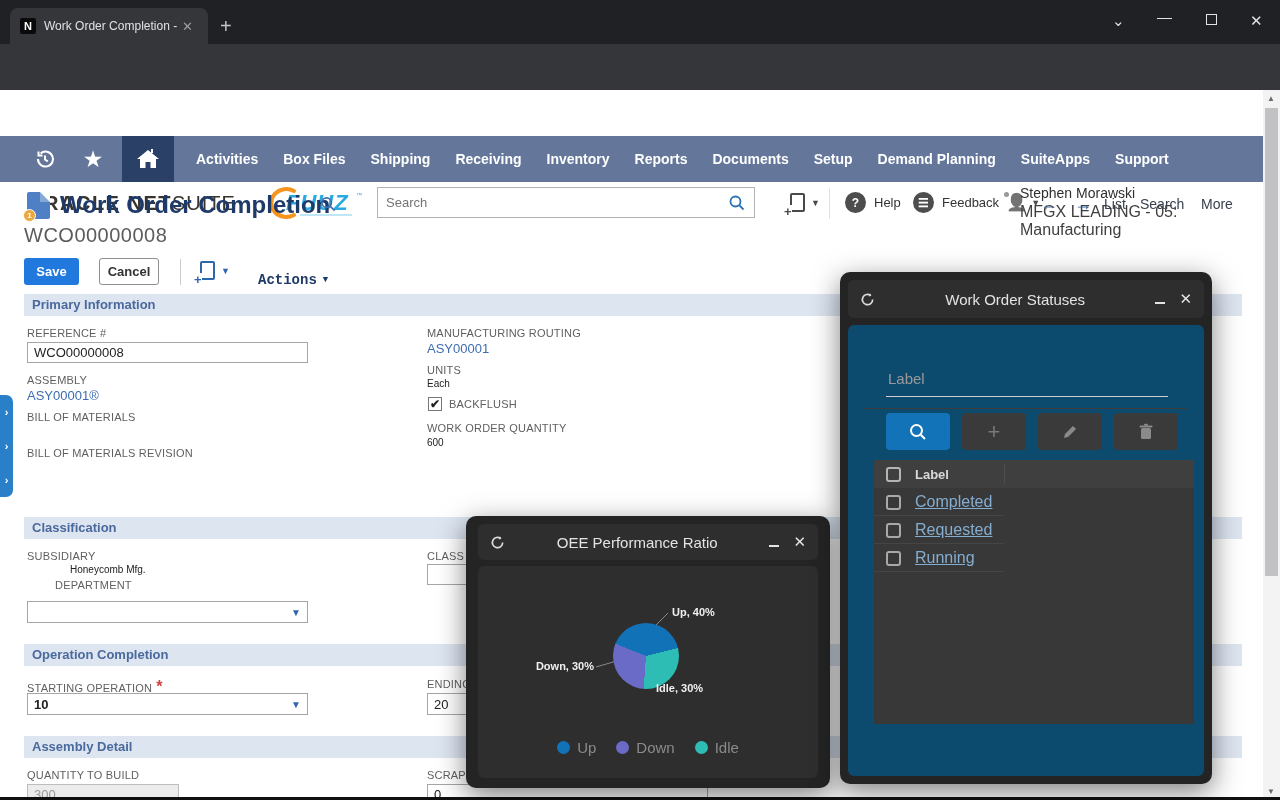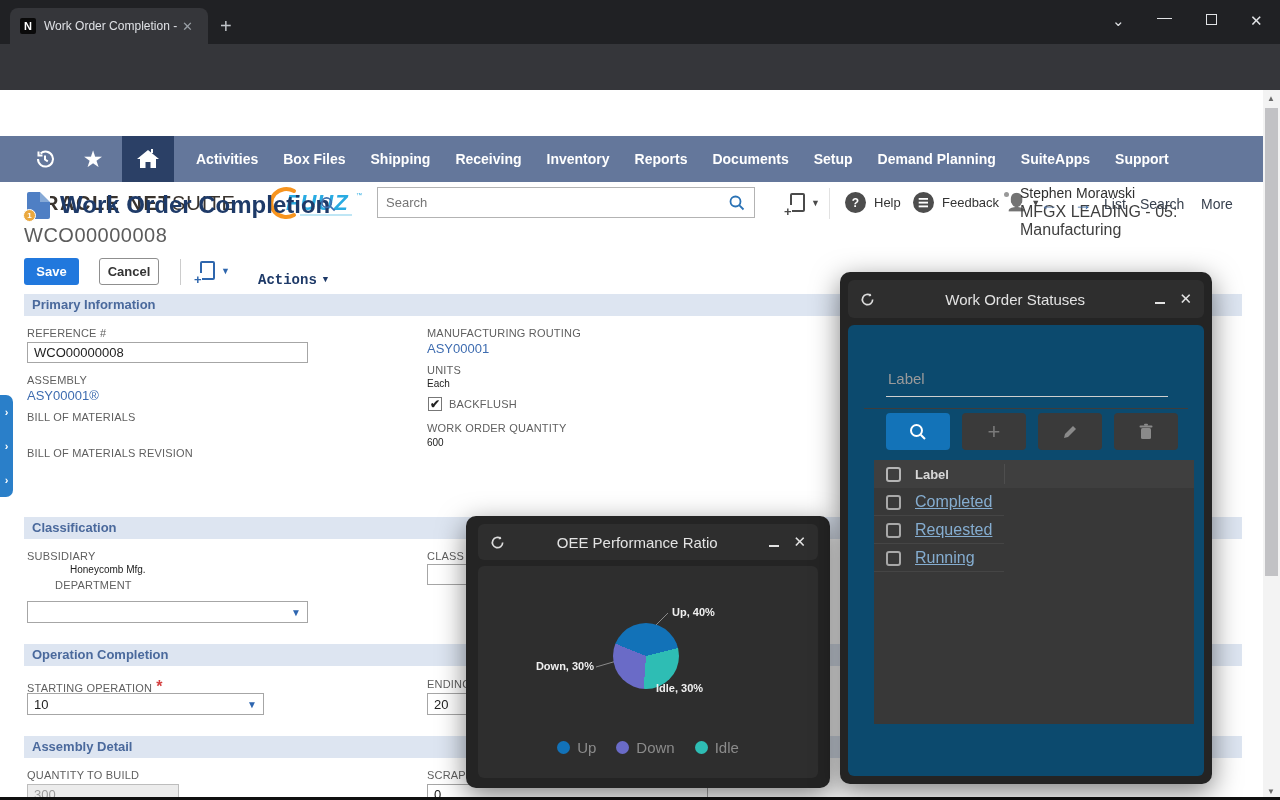--- a/index.html
+++ b/index.html
@@ -307,21 +307,21 @@
     <span></span>
       <span class="selcaret">▼</span>
   </div>
   <div class="abs flabel" style="left:427px;top:550px;">CLASS</div>
   <input class="abs finput" style="left: 427px; top: 564px; width: 281px;">
 
   <div class="abs secbar" style="top:644px;">Operation Completion</div>
   <div class="abs" style="left:27px;top:678px;">
     <span class="flabel">STARTING OPERATION</span><span class="req">*</span>
   </div>
-  <div class="abs fselect" style="left:27px;top:693px;width:237px;">
+  <div class="abs fselect" style="left:27px;top:693px;width:281px;font-weight:bold;">
     <span>10</span>
       <span class="selcaret">▼</span>
   </div>
   <div class="abs flabel" style="left:427px;top:678px;white-space:nowrap;">ENDING OPERATION</div>
   <input class="abs finput" style="left: 427px; top: 693px; width: 281px; height: 22px;" value="20">
 
   <div class="abs secbar" style="top:736px;">Assembly Detail</div>
   <div class="abs flabel" style="left:27px;top:769px;">QUANTITY TO BUILD</div>
   <input class="abs finput dis-input" style="left: 27px; top: 784px; width: 152px;" value="300">
   <div class="abs flabel" style="left:427px;top:769px;">SCRAP</div>

